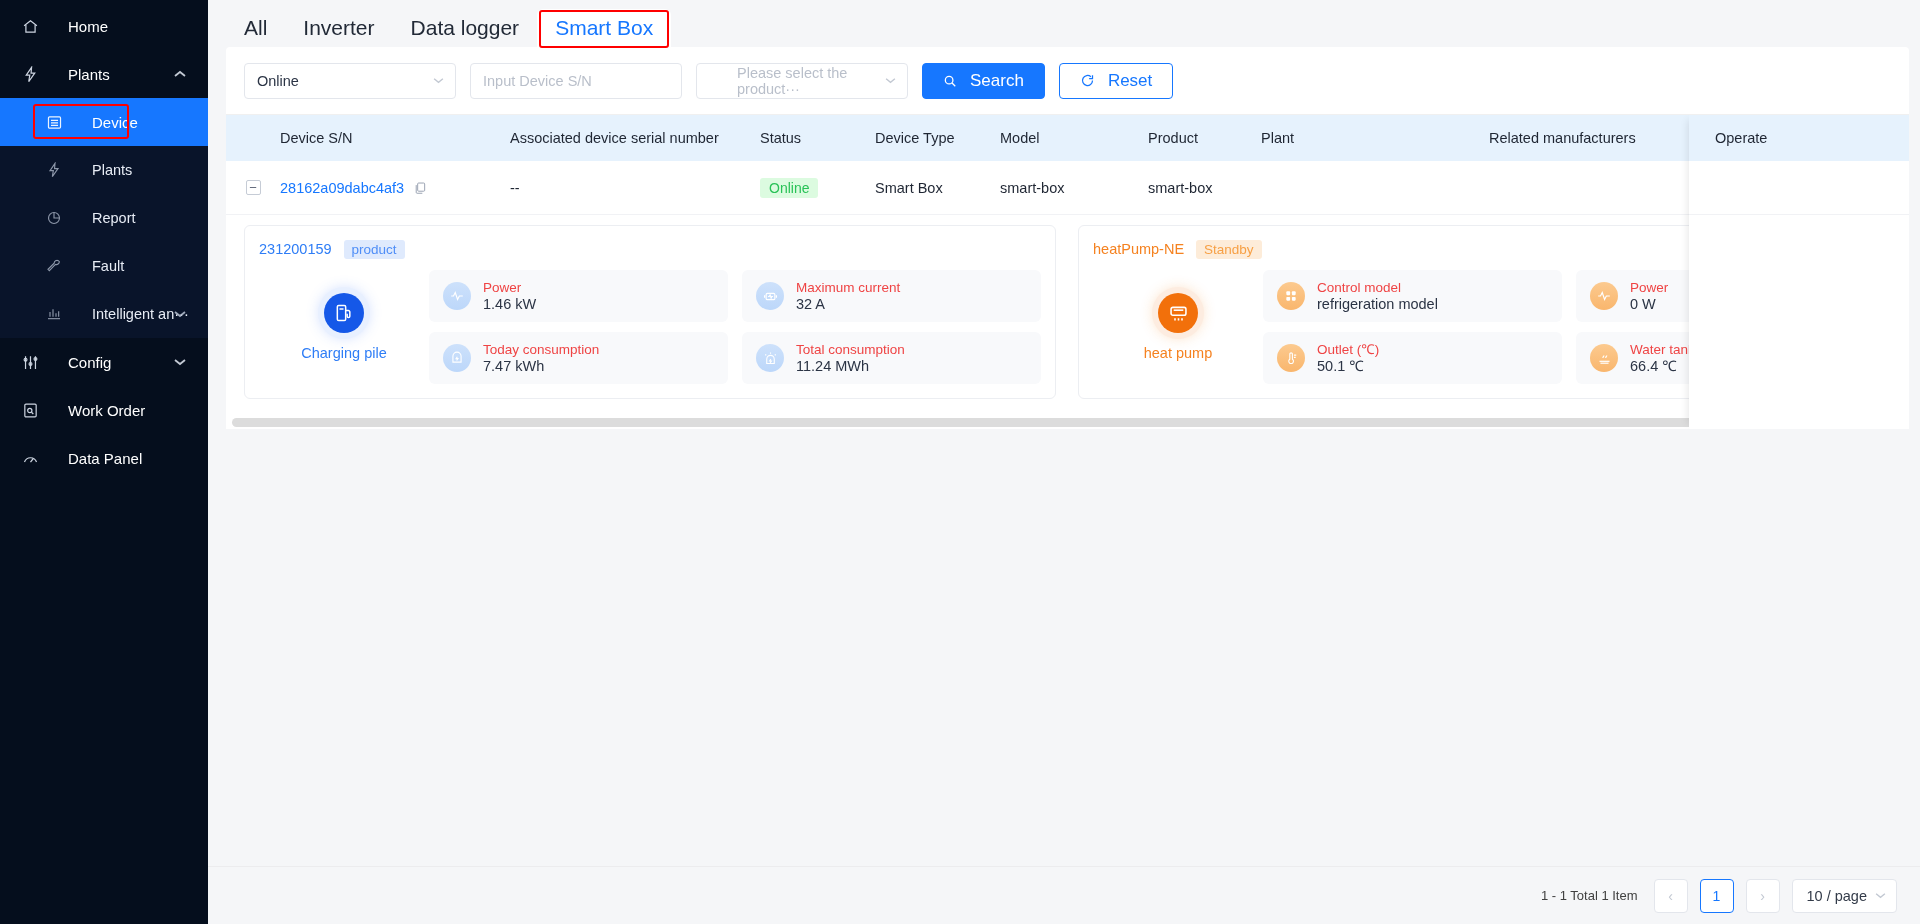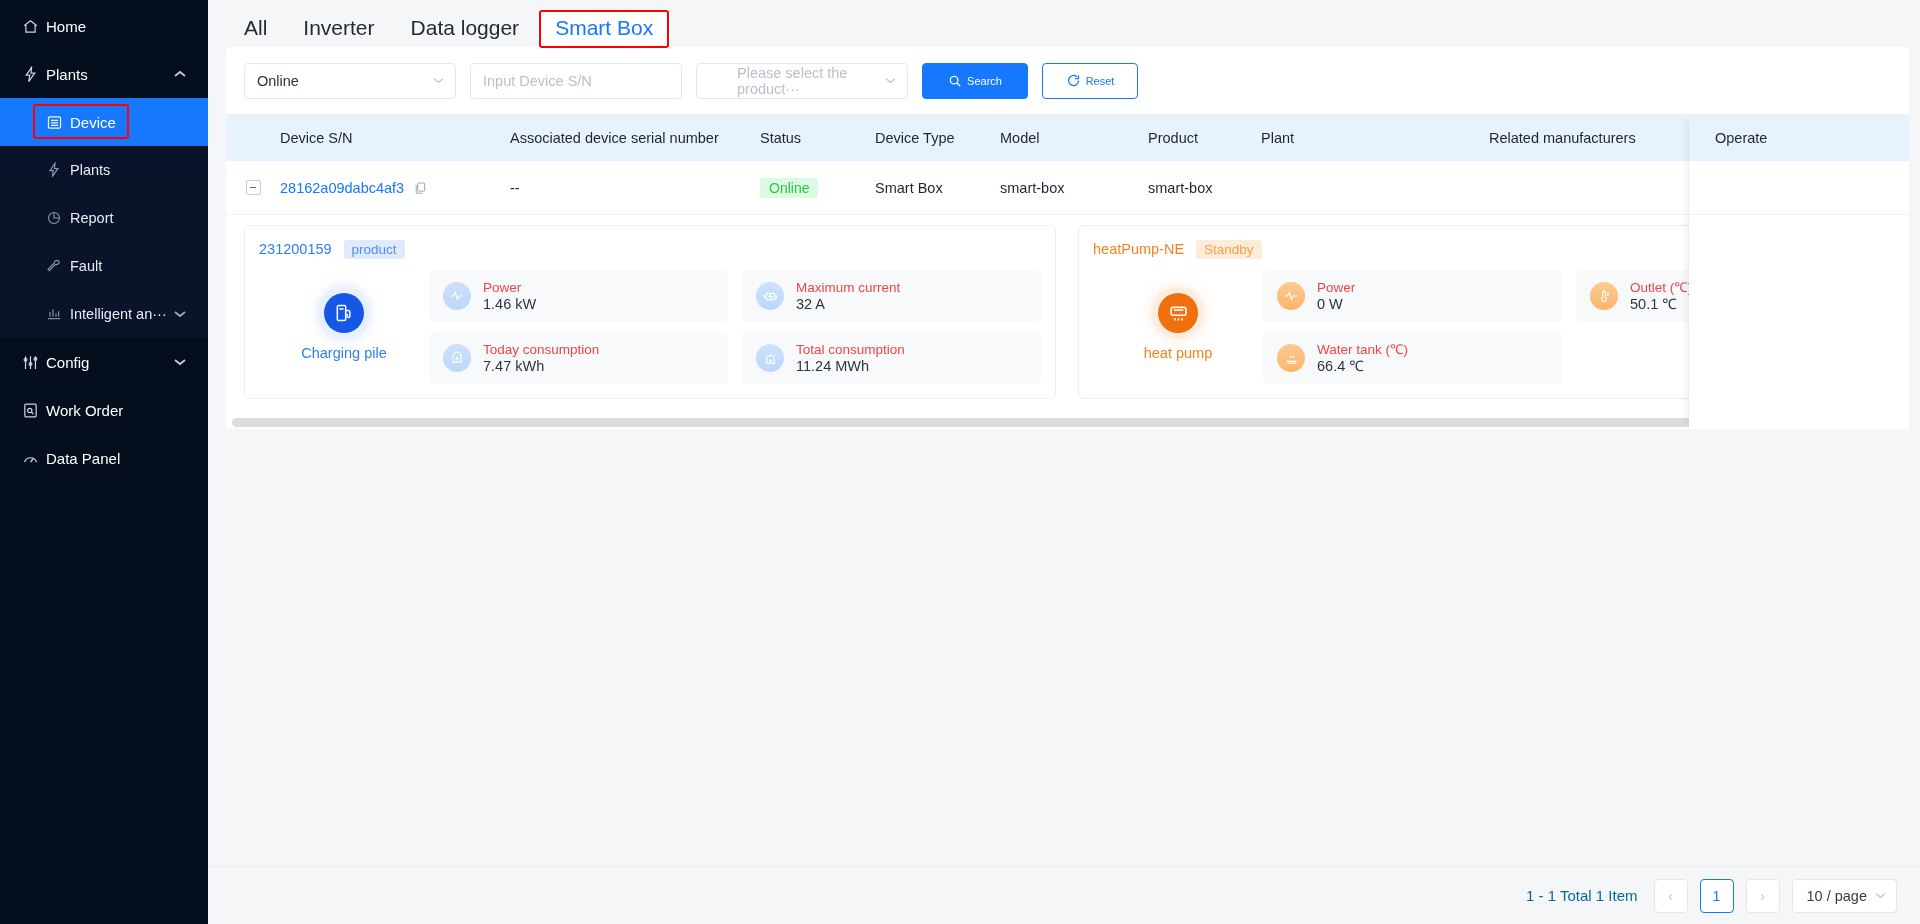--- a/index.html
+++ b/index.html
@@ -17,21 +17,21 @@
     background: #050e1d;
     display: flex; flex-direction: column;
     padding-top: 2px;
   }
   .nav-item {
     height: 48px; display: flex; align-items: center;
     padding-left: 22px; color: #ffffff;
     font-size: 15px; cursor: pointer; position: relative;
   }
   .nav-item .ico { width: 22px; min-width: 22px; display: flex; align-items: center; justify-content: flex-start; opacity: .92; }
-  .nav-item .lbl { margin-left: 2px; white-space: nowrap; }
+  .nav-item .lbl { margin-left: 24px; white-space: nowrap; }
   .nav-item .chev { position: absolute; right: 22px; font-size: 11px; opacity: .85; }
   .nav-sub { background: #09142a; }
   .nav-item.sub { padding-left: 46px; font-size: 14.5px; color: #e7ecf5; height: 48px; }
   .nav-item.sub .ico { opacity: .75; }
   .nav-item.active-blue {
     background: #1677ff; color: #fff; padding-left: 46px; height: 48px;
   }
   .hl-box {
     position: absolute; border: 2.5px solid #ff0000; border-radius: 3px;
     pointer-events: none;
@@ -66,21 +66,21 @@
     display: flex; align-items: center; padding: 0 12px;
     font-size: 14.5px; color: #2b3445; background: #fff;
     position: relative;
   }
   .field.sel-status { width: 212px; }
   .field.inp-sn { width: 212px; color: #b9bfca; }
   .field.sel-prod { width: 212px; color: #b9bfca; padding-left: 40px; }
   .field .caret { position: absolute; right: 11px; color: #c2c8d2; font-size: 11px; }
   .btn {
     height: 36px; border-radius: 4px; display: flex; align-items: center;
-    justify-content: center; gap: 5px; font-size: 11px; cursor: pointer;
+    justify-content: center; gap: 13px; font-size: 17px; cursor: pointer;
     padding: 0 20px;
   }
   .btn-primary { background: #1677ff; color: #fff; border: 1px solid #1677ff; min-width: 106px; }
   .btn-ghost { background: #fff; color: #1677ff; border: 1px solid #1677ff; min-width: 96px; }
 
   
   .table-wrap { position: relative; overflow: hidden; }
   .thead {
     height: 46px; background: #e6f2fd; display: flex; align-items: center;
     font-size: 14.5px; color: #1f2633;
@@ -170,21 +170,21 @@
     background: #dcdcdc; border-radius: 5px; cursor: pointer;
   }
 
   
   .footer {
     position: absolute; left: 0; right: 0; bottom: 0; height: 58px;
     background: #f5f6f8; display: flex; align-items: center;
     justify-content: flex-end; padding-right: 30px; gap: 12px;
     border-top: 1px solid #ececee;
   }
-  .pg-total { font-size: 15px; color: #0369a1; margin-right: 4px; }
+  .pg-total { font-size: 13px; color: #404040; margin-right: 4px; }
   .pg-btn {
     width: 34px; height: 34px; border: 1px solid #e3e6ec; border-radius: 4px;
     display: flex; align-items: center; justify-content: center;
     font-size: 14px; color: #c2c8d2; background: #fff; cursor: pointer;
   }
   .pg-btn.current { border-color: #1677ff; color: #1677ff; }
   .pg-size {
     height: 34px; border: 1px solid #e3e6ec; border-radius: 4px; background: #fff;
     display: flex; align-items: center; gap: 8px; padding: 0 10px 0 14px;
     font-size: 14.5px; color: #333b49; cursor: pointer;
@@ -504,20 +504,34 @@
                         <rect x="3.5" y="5" width="17" height="9" rx="2"></rect>
                         <path d="M6.5 8.2h11"></path>
                         <path d="M8 17.5c0 1.6 0 1.8 0 2.5M12 17.5c0 1.6 0 1.8 0 2.5M16 17.5c0 1.6 0 1.8 0 2.5"></path>
                       </svg>
                   </span>
                   <span class="dev-caption orange">heat pump</span>
                 </div>
                 <div class="metrics">
                   <div class="metric">
                     <span class="metric-ico orange">
+                      <svg width="14" height="14" viewBox="0 0 24 24" fill="#ffffff">
+                          <rect x="4" y="4" width="6.5" height="6.5" rx="1.4"></rect>
+                          <rect x="13.5" y="4" width="6.5" height="6.5" rx="1.4"></rect>
+                          <rect x="4" y="13.5" width="6.5" height="6.5" rx="1.4"></rect>
+                          <rect x="13.5" y="13.5" width="6.5" height="6.5" rx="1.4"></rect>
+                        </svg>
+                    </span>
+                    <span class="metric-txt">
+                      <span class="metric-label">Control model</span>
+                      <span class="metric-value">refrigeration model</span>
+                    </span>
+                  </div>
+                  <div class="metric">
+                    <span class="metric-ico orange">
                       <svg width="14" height="14" viewBox="0 0 24 24" fill="none" stroke="#ffffff" stroke-width="2">
                           <path d="M2 12h4l3-6 4 12 3-6h6"></path>
                         </svg>
                     </span>
                     <span class="metric-txt">
                       <span class="metric-label">Power</span>
                       <span class="metric-value">0 W</span>
                     </span>
                   </div>
                   <div class="metric">

